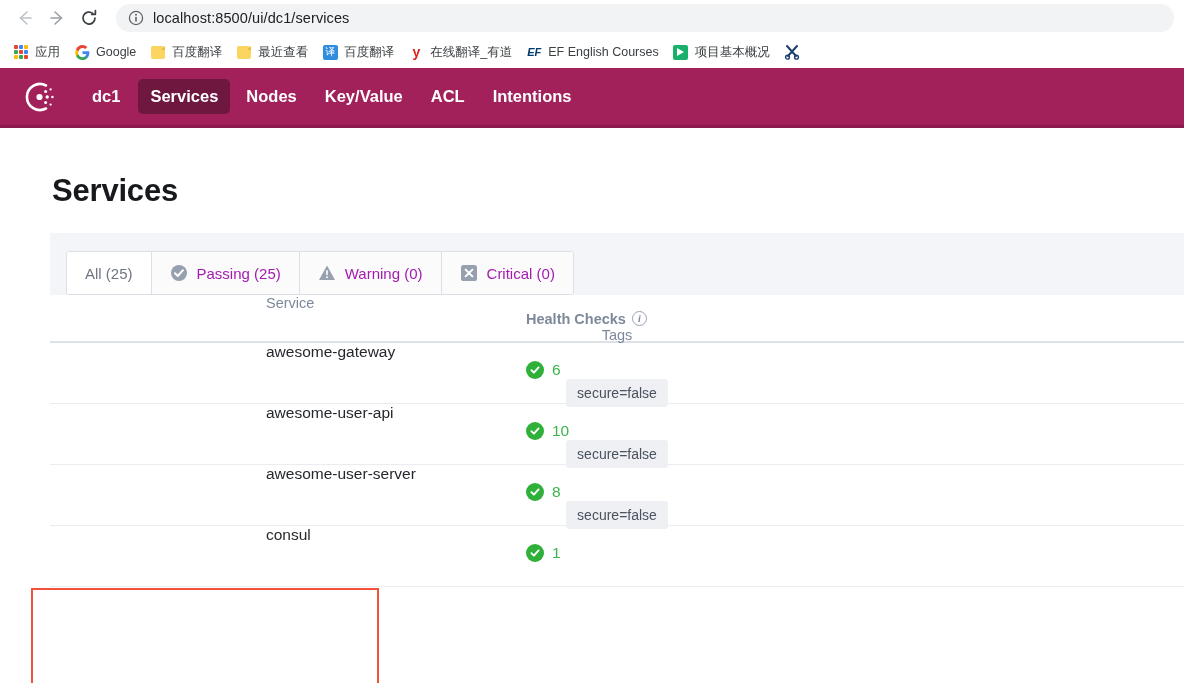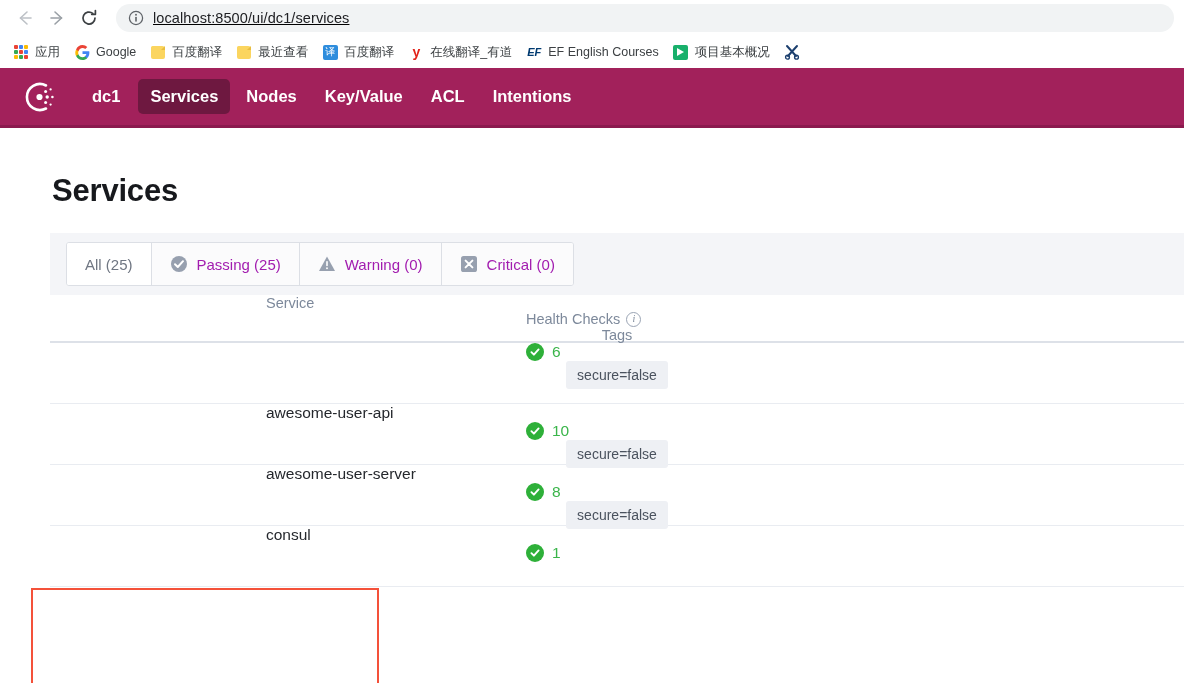--- a/index.html
+++ b/index.html
@@ -32,21 +32,20 @@
   .omnibox {
     flex: 1 1 auto;
     height: 28px;
     margin-left: 10px;
     background: #f1f3f4;
     border-radius: 14px;
     display: flex;
     align-items: center;
     padding: 0 12px;
     gap: 9px;
-    text-decoration: underline;
   }
   .omnibox-url {
     font-size: 14.5px;
     color: #202124;
     letter-spacing: 0.1px;
     white-space: nowrap;
   }
 
   .bookmarks {
     height: 32px;
@@ -140,21 +139,21 @@
     padding: 45px 0 0 52px;
     letter-spacing: -0.2px;
   }
 
   .filter-band {
     margin-top: 24px;
     margin-left: 50px;
     height: 62px;
     background: #f4f5f8;
     display: flex;
-    align-items: center;
+    align-items: flex-end;
     padding-left: 16px;
   }
   .filter-group {
     display: flex;
     border: 1px solid #dcdfe5;
     border-radius: 3px;
     overflow: hidden;
     background: #ffffff;
     height: 44px;
   }
@@ -200,22 +199,23 @@
   .c-service { width: 772px; padding-left: 35px; }
   .c-health  { width: 182px; }
   .c-tags    { flex: 1 1 auto; }
 
   .th {
     font-size: 14.5px;
     color: #7d899b;
   }
   .th-inline {
     display: inline-flex;
-    align-items: center;
+    align-items: flex-start;
     gap: 6px;
+    font-weight: bold;
   }
   .info-ico {
     width: 15px; height: 15px;
     border: 1.3px solid #9aa4b4;
     border-radius: 50%;
     color: #7d899b;
     font-size: 10px;
     font-style: italic;
     font-family: "Liberation Serif", serif;
     display: inline-flex;
@@ -464,20 +464,21 @@
       <div class="c-health th">
         <span class="th-inline">
           <span>Health Checks</span>
           <span class="info-ico">i</span>
         </span>
       </div>
       <div class="c-tags th">Tags</div>
     </div>
 
     <div class="t-row">
+      <div class="c-service svc-name">awesome-gateway</div>
       <div class="c-health">
         <span class="health-cell">
           <span class="check-ico">
             <svg width="12" height="12" viewBox="0 0 12 12">
                 <path d="M2.4 6.2 L4.9 8.7 L9.6 3.4" fill="none" stroke="#ffffff" stroke-width="1.9" stroke-linecap="round" stroke-linejoin="round"></path>
               </svg>
           </span>
           <span class="health-count">6</span>
         </span>
       </div>

